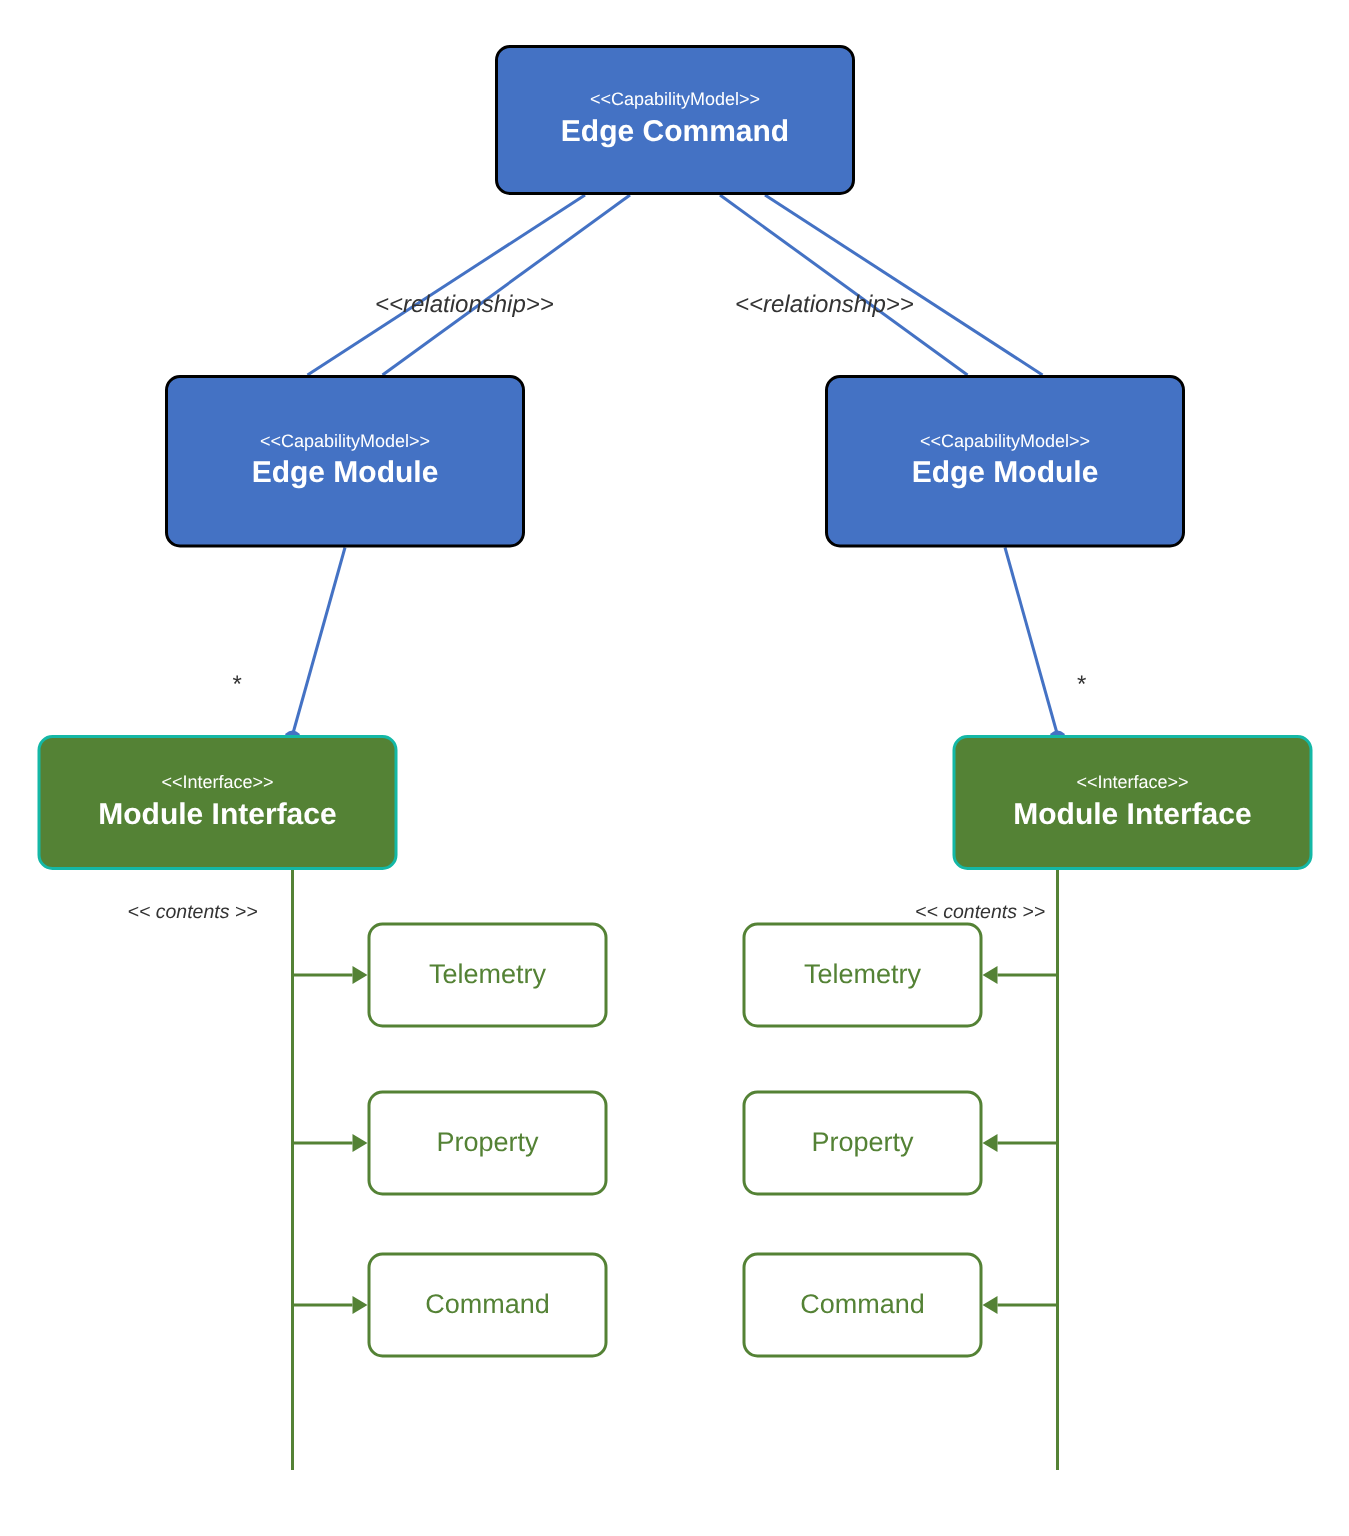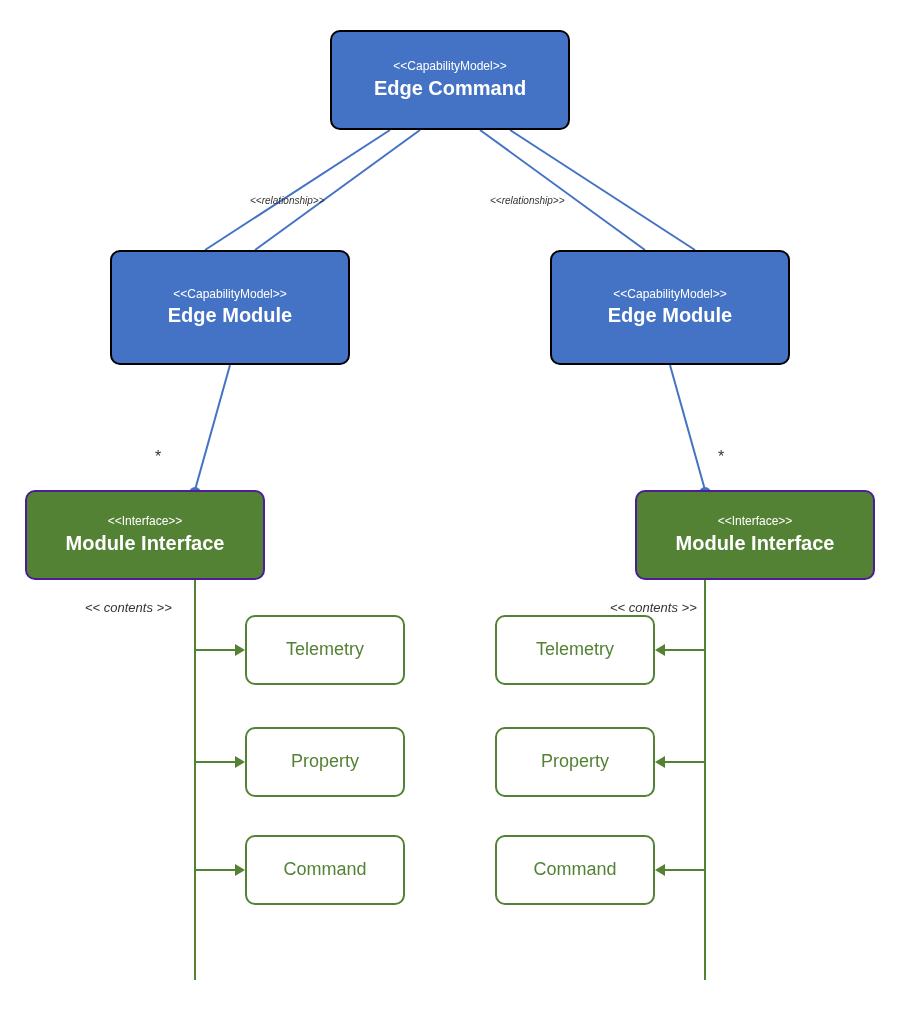--- a/index.html
+++ b/index.html
@@ -28,21 +28,21 @@
       padding: 8px 12px;
     }
     .box-blue {
       background: #4472C4;
       color: #ffffff;
       border: 2px solid #000000;
     }
     .box-green {
       background: #548235;
       color: #fff;
-      border: 2px solid #4c1d95;
+      border: 2px solid #14b8a6;
     }
     .box-green-outline {
       background: #fff;
       color: #548235;
       border: 2px solid #548235;
     }
     .box .stereotype {
       font-size: 12px;
       font-weight: normal;
       line-height: 1.3;
@@ -52,21 +52,21 @@
       font-weight: bold;
       line-height: 1.3;
     }
     .box-green-outline .title {
       font-size: 18px;
       font-weight: normal;
     }
     
     .label {
       position: absolute;
-      font-size: 10px;
+      font-size: 16px;
       color: #333;
       font-style: italic;
     }
     .star {
       position: absolute;
       font-size: 16px;
       color: #333;
     }
     
     svg.lines {

